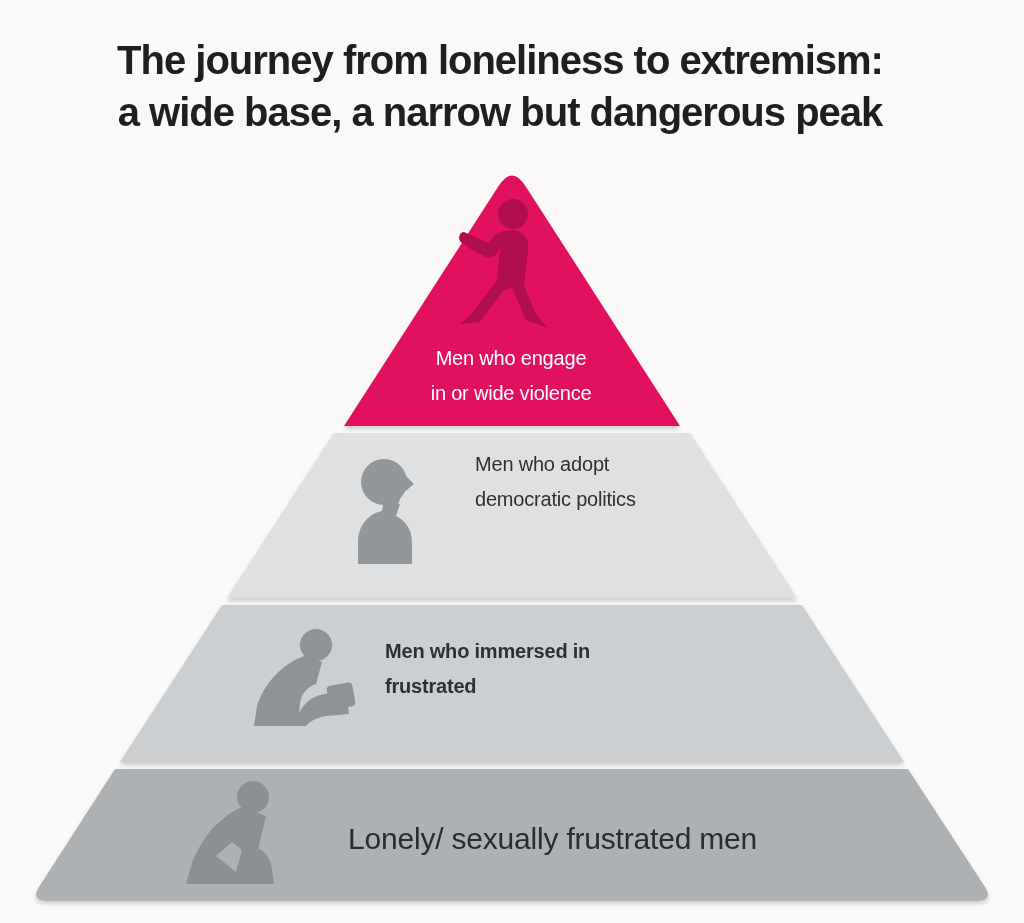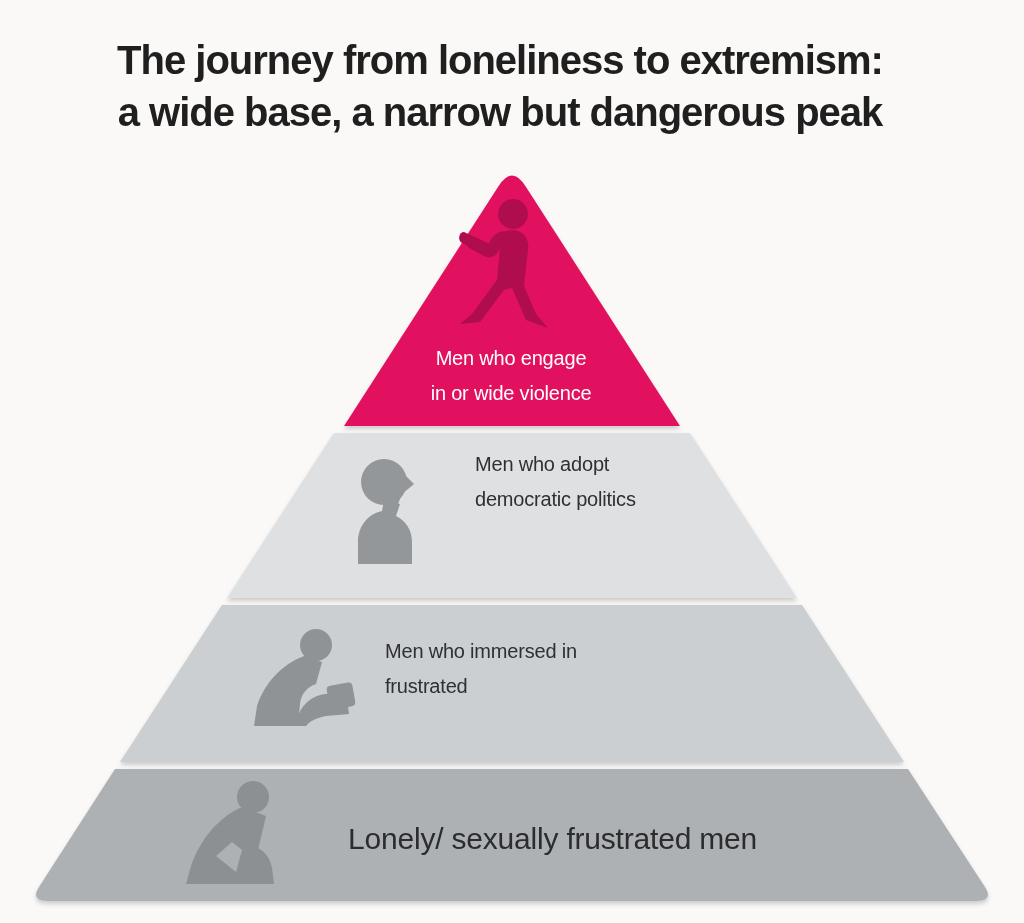--- a/index.html
+++ b/index.html
@@ -44,21 +44,21 @@
   }
   .tier-label.t1 {
     left: 511px;
     top: 341px;
     transform: translateX(-50%);
     text-align: center;
     color: #FFFFFF;
     white-space: nowrap;
   }
   .tier-label.t2 { left: 443px; top: 447px; margin-left: 32px; }
-  .tier-label.t3 { left: 385px; top: 634px; }
+  .tier-label.t3 { left: 385px; top: 634px; font-weight: bold; }
   .tier-label.t4 {
     left: 348px;
     top: 820px;
     font-size: 30px;
     line-height: 38px;
     white-space: nowrap;
     color: #2A2C2E;
     text-align: right;
   }
 </style>

